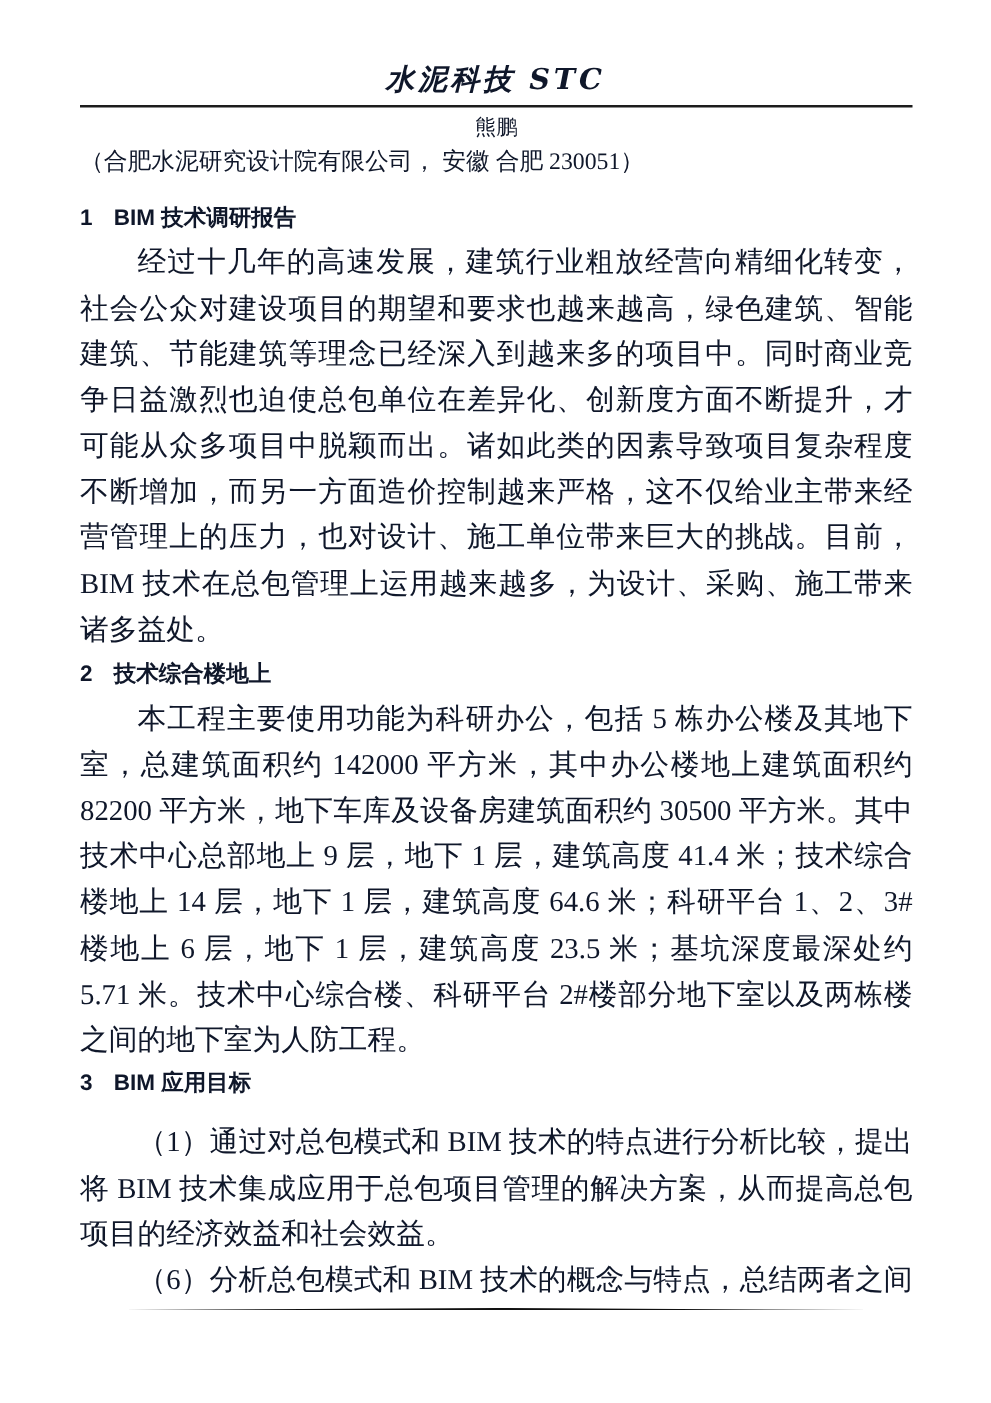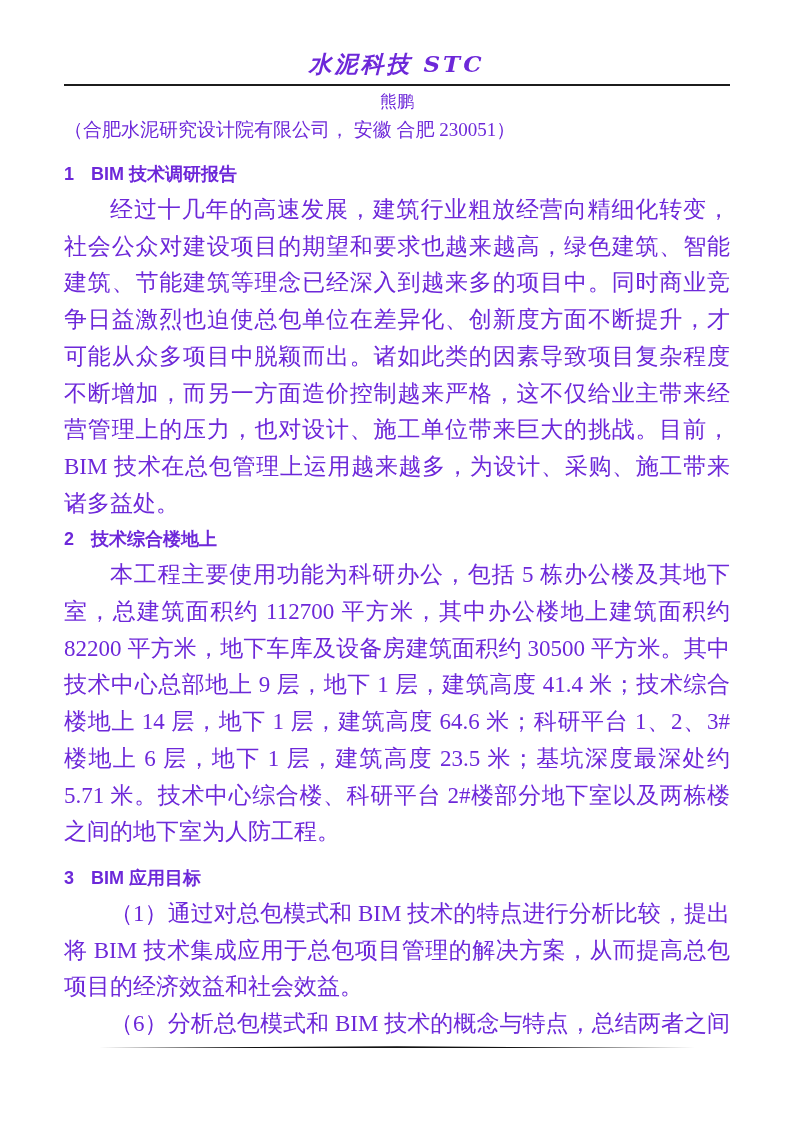--- a/index.html
+++ b/index.html
@@ -1,21 +1,21 @@
 <!DOCTYPE html>
 <html><head>
 <meta charset="utf-8">
 <style>
   html, body { margin: 0; padding: 0; background: #ffffff; }
   .page {
     position: relative;
     width: 793px;
     height: 1048px;
     background: #ffffff;
-    color: #6d28d9;
+    color: #0f172a;
     overflow: hidden;
   }
   
   .header { padding-top: 49px; }
   .journal-name {
     text-align: center;
     font-family: "DejaVu Serif", serif;
     font-style: italic;
     font-weight: bold;
     font-size: 23px;
@@ -53,32 +53,32 @@
     line-height: 27px;
   }
   .section-heading {
     margin-top: 16px;
     font-family: "Liberation Sans", "DejaVu Sans", sans-serif;
     font-weight: bold;
     font-size: 18px;
     line-height: 31px;
   }
   .section-heading.tight { margin-top: 2px; }
-  .section-heading.mid   { margin-top: 12px; }
+  .section-heading.mid   { margin-top: 0; }
   .sec-num { margin-right: 17px; }
   .body-para {
     margin: 2px 0 0 0;
     font-family: "Liberation Serif", "DejaVu Serif", serif;
     font-size: 23px;
     line-height: 36.7px;
     text-align: justify;
     text-indent: 2em;
   }
   .item-para { margin: 0; }
-  .item-para.first { margin-top: 2px; }
+  .item-para.first { margin-top: 14px; }
   
   .footer {
     position: absolute;
     left: 64px;
     right: 63px;
     top: 1046px;
   }
   .footer-rule-svg { display: block; width: 100%; height: 7px; }
   .footer-row {
     position: relative;
@@ -108,21 +108,21 @@
     <div class="affiliation">（合肥水泥研究设计院有限公司，  安徽  合肥  230051）</div>
 
     <div class="section-heading">
       <span class="sec-num">1</span><span class="sec-title">BIM 技术调研报告</span>
     </div>
     <p class="body-para">经过十几年的高速发展，建筑行业粗放经营向精细化转变，社会公众对建设项目的期望和要求也越来越高，绿色建筑、智能建筑、节能建筑等理念已经深入到越来多的项目中。同时商业竞争日益激烈也迫使总包单位在差异化、创新度方面不断提升，才可能从众多项目中脱颖而出。诸如此类的因素导致项目复杂程度不断增加，而另一方面造价控制越来严格，这不仅给业主带来经营管理上的压力，也对设计、施工单位带来巨大的挑战。目前，BIM 技术在总包管理上运用越来越多，为设计、采购、施工带来诸多益处。</p>
 
     <div class="section-heading tight">
       <span class="sec-num">2</span><span class="sec-title">技术综合楼地上</span>
     </div>
-    <p class="body-para">本工程主要使用功能为科研办公，包括 5 栋办公楼及其地下室，总建筑面积约 112700 平方米，其中办公楼地上建筑面积约 82200 平方米，地下车库及设备房建筑面积约 30500 平方米。其中技术中心总部地上 9 层，地下 1 层，建筑高度 41.4 米；技术综合楼地上 14 层，地下 1 层，建筑高度 64.6 米；科研平台 1、2、3#楼地上 6 层，地下 1 层，建筑高度 23.5 米；基坑深度最深处约 5.71 米。技术中心综合楼、科研平台 2#楼部分地下室以及两栋楼之间的地下室为人防工程。</p>
+    <p class="body-para">本工程主要使用功能为科研办公，包括 5 栋办公楼及其地下室，总建筑面积约 142000 平方米，其中办公楼地上建筑面积约 82200 平方米，地下车库及设备房建筑面积约 30500 平方米。其中技术中心总部地上 9 层，地下 1 层，建筑高度 41.4 米；技术综合楼地上 14 层，地下 1 层，建筑高度 64.6 米；科研平台 1、2、3#楼地上 6 层，地下 1 层，建筑高度 23.5 米；基坑深度最深处约 5.71 米。技术中心综合楼、科研平台 2#楼部分地下室以及两栋楼之间的地下室为人防工程。</p>
 
     <div class="section-heading mid">
       <span class="sec-num">3</span><span class="sec-title">BIM 应用目标</span>
     </div>
     <p class="body-para item-para first">（1）通过对总包模式和 BIM 技术的特点进行分析比较，提出将 BIM 技术集成应用于总包项目管理的解决方案，从而提高总包项目的经济效益和社会效益。</p>
     <p class="body-para item-para">（6）分析总包模式和 BIM 技术的概念与特点，总结两者之间的优越性与局限性；</p>
     <p class="body-para item-para">（3）探索应用 BIM 可视化技术，实现碰撞检查、无纸化图纸会审及技术交底；</p>
     <p class="body-para item-para">（4）探索应用 BIM 技术将所有管线数据录入并生成模型，对机电管线深化设</p>
 
   </div>

